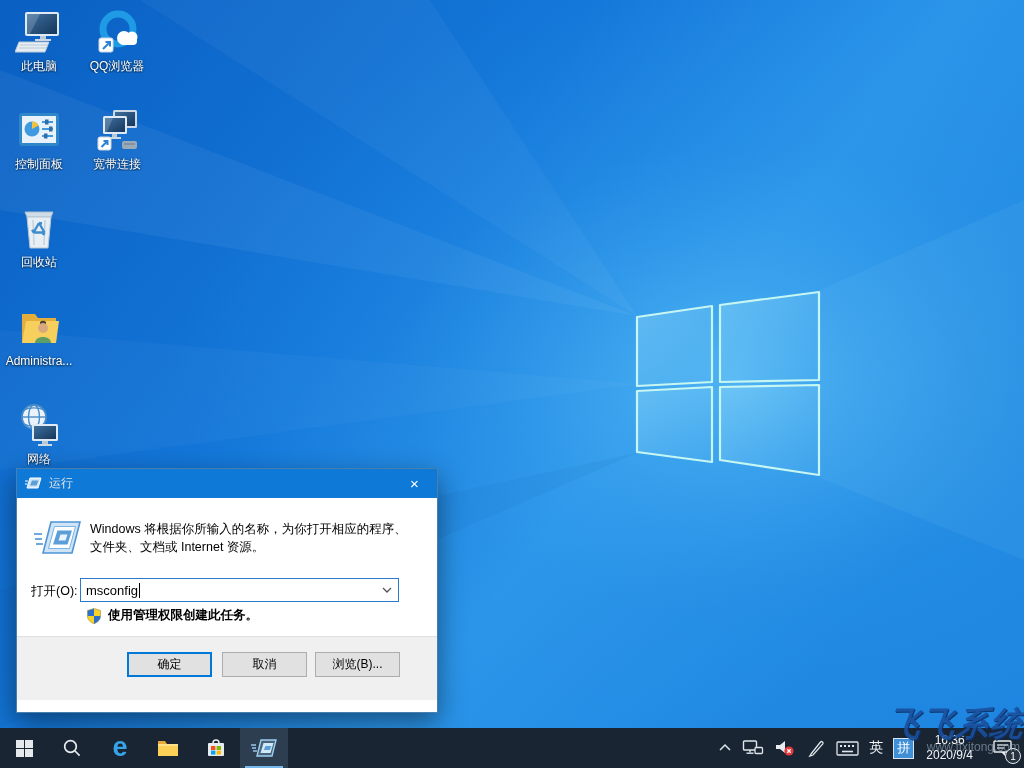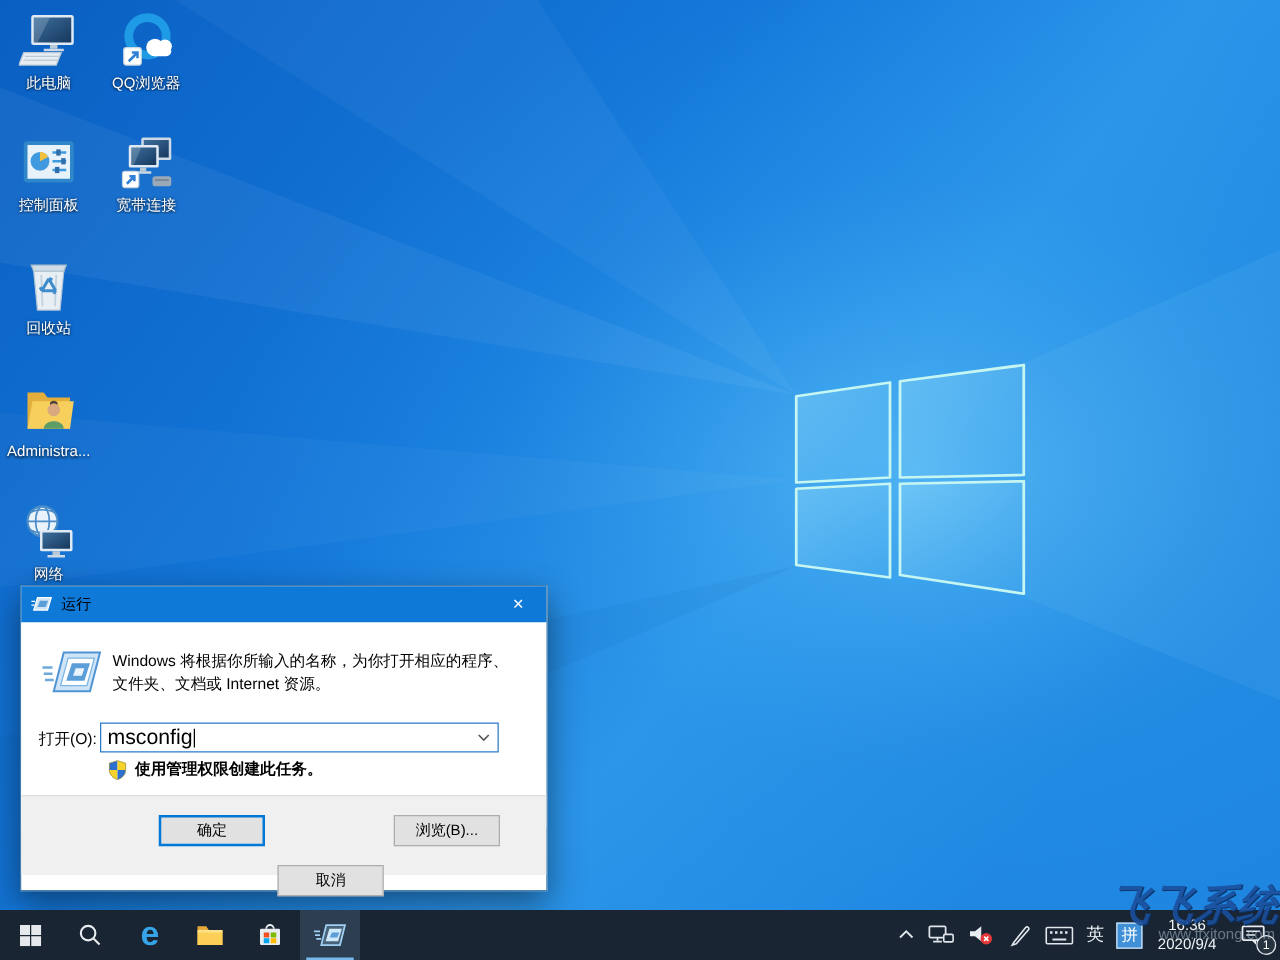--- a/index.html
+++ b/index.html
@@ -15,43 +15,43 @@
     text-shadow:0 1px 2px rgba(0,0,0,.65),0 0 3px rgba(0,0,0,.4);
     white-space:nowrap;overflow:hidden;text-overflow:ellipsis;}
 
   
   .run-dialog{position:absolute;left:16px;top:468px;width:422px;height:245px;
     background:#fff;border:1px solid rgba(9,84,148,.75);
     box-shadow:0 10px 26px rgba(0,0,0,.45);}
   .titlebar{position:absolute;left:0;top:0;right:0;height:29px;background:#0f79d8;
     display:flex;align-items:center;}
   .title-icon{margin-left:8px;}
-  .title-text{margin-left:7px;font-size:12px;color:#000000;}
+  .title-text{margin-left:7px;font-size:12px;color:#e5e5e5;}
   .close-btn{position:absolute;right:0;top:0;width:45px;height:29px;display:flex;
     align-items:center;justify-content:center;color:#fff;font-size:15px;line-height:1;}
   .dlg-body{position:absolute;left:0;top:29px;right:0;height:164px;background:#fff;}
   .big-run-icon{position:absolute;left:16px;top:18px;}
   .dlg-desc{position:absolute;left:73px;top:22px;width:340px;font-size:12.5px;
     line-height:18px;color:#000;}
   .open-label{position:absolute;left:14px;top:85px;font-size:12.5px;color:#000;}
   .combo{position:absolute;left:63px;top:80px;width:319px;height:24px;background:#fff;
     border:1px solid #2a7ac9;display:flex;align-items:center;padding-left:5px;}
-  .combo-text{font-size:17px;color:#000;}
+  .combo-text{font-size:13px;color:#000;}
   .caret{display:inline-block;width:1px;height:15px;background:#000;margin-left:1px;}
   .combo-arrow{position:absolute;right:6px;top:8px;}
   .admin-row{position:absolute;left:69px;top:109px;display:flex;align-items:center;font-weight:bold;}
   .admin-text{margin-left:6px;font-size:12.5px;color:#000;}
   .dlg-footer{position:absolute;left:0;bottom:12px;right:0;height:64px;background:#f0f0f0;
     border-top:1px solid #dfdfdf;}
   .btn{position:absolute;top:15px;width:85px;height:25px;background:#e1e1e1;
     border:1px solid #adadad;font-size:12px;color:#000;display:flex;align-items:center;
     justify-content:center;}
   .btn.default{border:2px solid #0078d7;}
   .btn-ok{left:110px;}
-  .btn-cancel{left:205px;margin-top:40px;}
+  .btn-cancel{left:205px;}
   .btn-browse{left:298px;}
 
   
   .taskbar{position:absolute;left:0;top:728px;width:1024px;height:40px;background:#1a2533;
     display:flex;align-items:center;}
   .tb-left{display:flex;height:40px;}
   .tb-btn{width:48px;height:40px;display:flex;align-items:center;justify-content:center;
     position:relative;}
   .tb-btn.active{background:#2c3e50;}
   .tb-btn.active::after{content:"";position:absolute;left:5px;right:5px;bottom:0;height:2px;

